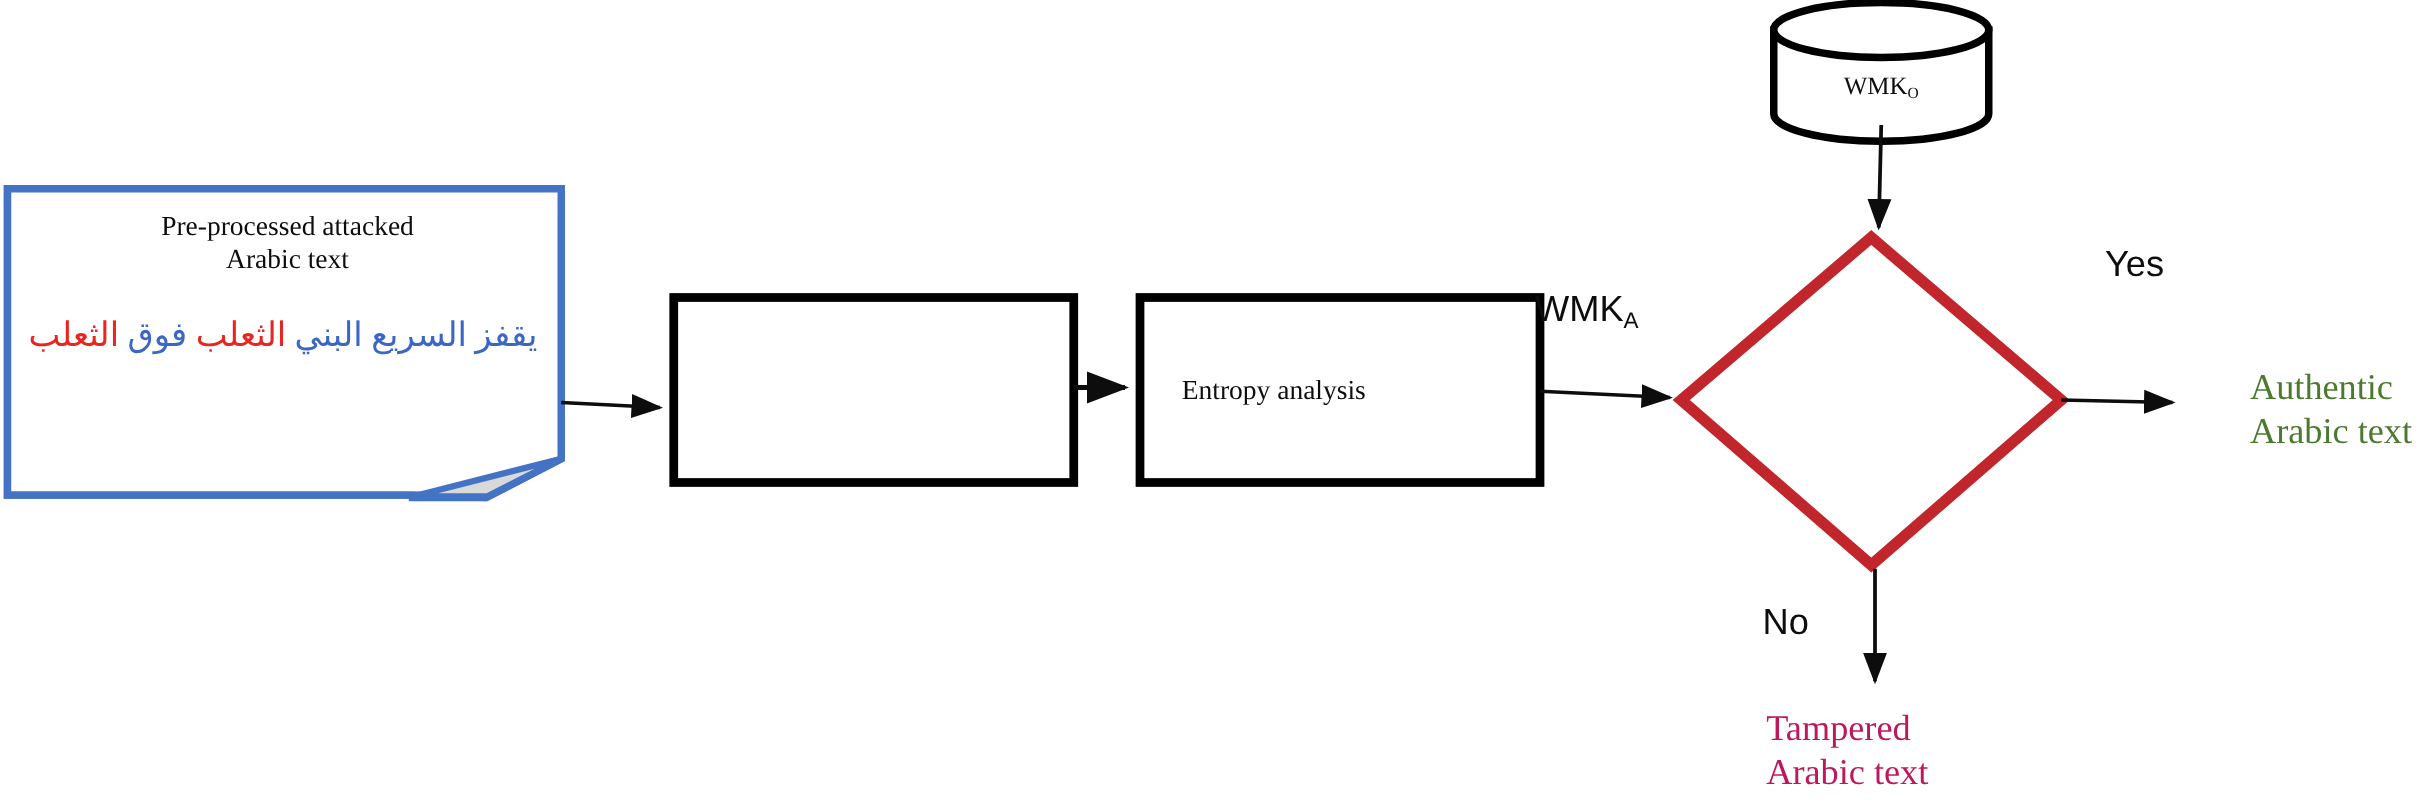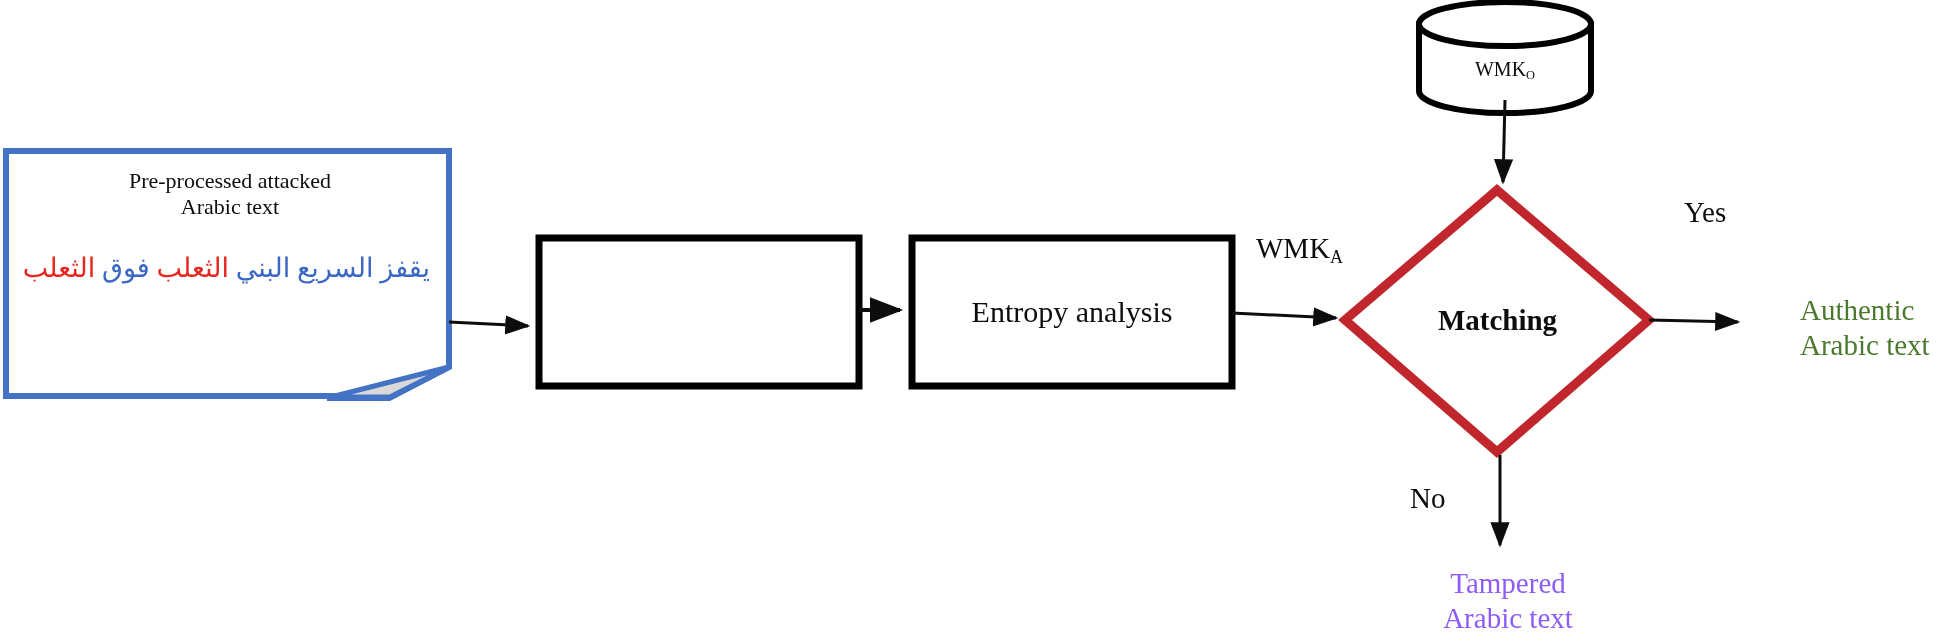--- a/index.html
+++ b/index.html
@@ -60,28 +60,28 @@
     left: 539px;
     top: 238px;
     width: 320px;
     height: 148px;
     display: flex;
     align-items: center;
     justify-content: center;
     font-size: 30px;
   }
   #entropy-label {
-    left: 912px;
+    left: 859px;
     top: 238px;
     width: 320px;
     height: 148px;
     display: flex;
     align-items: center;
     justify-content: center;
-    font-size: 30px;
+    font-size: 22px;
   }
   
   #matching-label {
     left: 1355px;
     top: 240px;
     width: 285px;
     height: 160px;
     display: flex;
     align-items: center;
     justify-content: center;
@@ -93,25 +93,25 @@
     left: 1420px;
     top: 34px;
     width: 170px;
     font-size: 20px;
   }
   
   .edge-label {
     position: absolute;
     color: #0d0d0d;
     font-size: 29px;
-    font-family: Liberation Serif, serif;
+    font-family: Liberation Sans, sans-serif;
     white-space: nowrap;
     pointer-events: none;
   }
-  #wmka-label { left: 1256px; top: 232px; }
+  #wmka-label { left: 1228px; top: 232px; }
   #yes-label  { left: 1684px; top: 196px; }
   #no-label   { left: 1410px; top: 482px; }
 
   
   .output-text {
     position: absolute;
     font-size: 29px;
     line-height: 1.22;
     white-space: pre-line;
     font-family: "Liberation Serif", "DejaVu Serif", serif;
@@ -120,22 +120,21 @@
   #authentic-text {
     left: 1800px;
     top: 293px;
     width: 160px;
     color: #4b7a2e;
   }
   #tampered-text {
     left: 1413px;
     top: 566px;
     width: 190px;
-    text-align: center;
-    color: #8b5cf6;
+    color: #be185d;
   }
   sub { font-size: 0.62em; vertical-align: baseline; position: relative; top: 0.28em; }
 </style>
 </head>
 <body>
 
 <div id="canvas">
 
   <svg class="svg-layer" viewBox="0 0 1945 644" xmlns="http://www.w3.org/2000/svg">
     <defs>
@@ -180,21 +179,20 @@
 
   <div id="doc-arabic">
     <div>
       <span class="ar-blue">يقفز السريع البني </span><span class="ar-red">الثعلب</span><span class="ar-blue"> فوق </span><span class="ar-red">الثعلب</span>
     </div>
   </div>
 
 
   <div class="node-label" id="entropy-label">Entropy analysis</div>
 
-  <div class="node-label" id="matching-label">Matching</div>
 
   <div class="node-label" id="wmko-label">
     <span>WMK</span><sub>O</sub>
   </div>
 
   <div class="edge-label" id="wmka-label">
     <span>WMK</span><sub>A</sub>
   </div>
 
   <div class="edge-label" id="yes-label">Yes</div>

